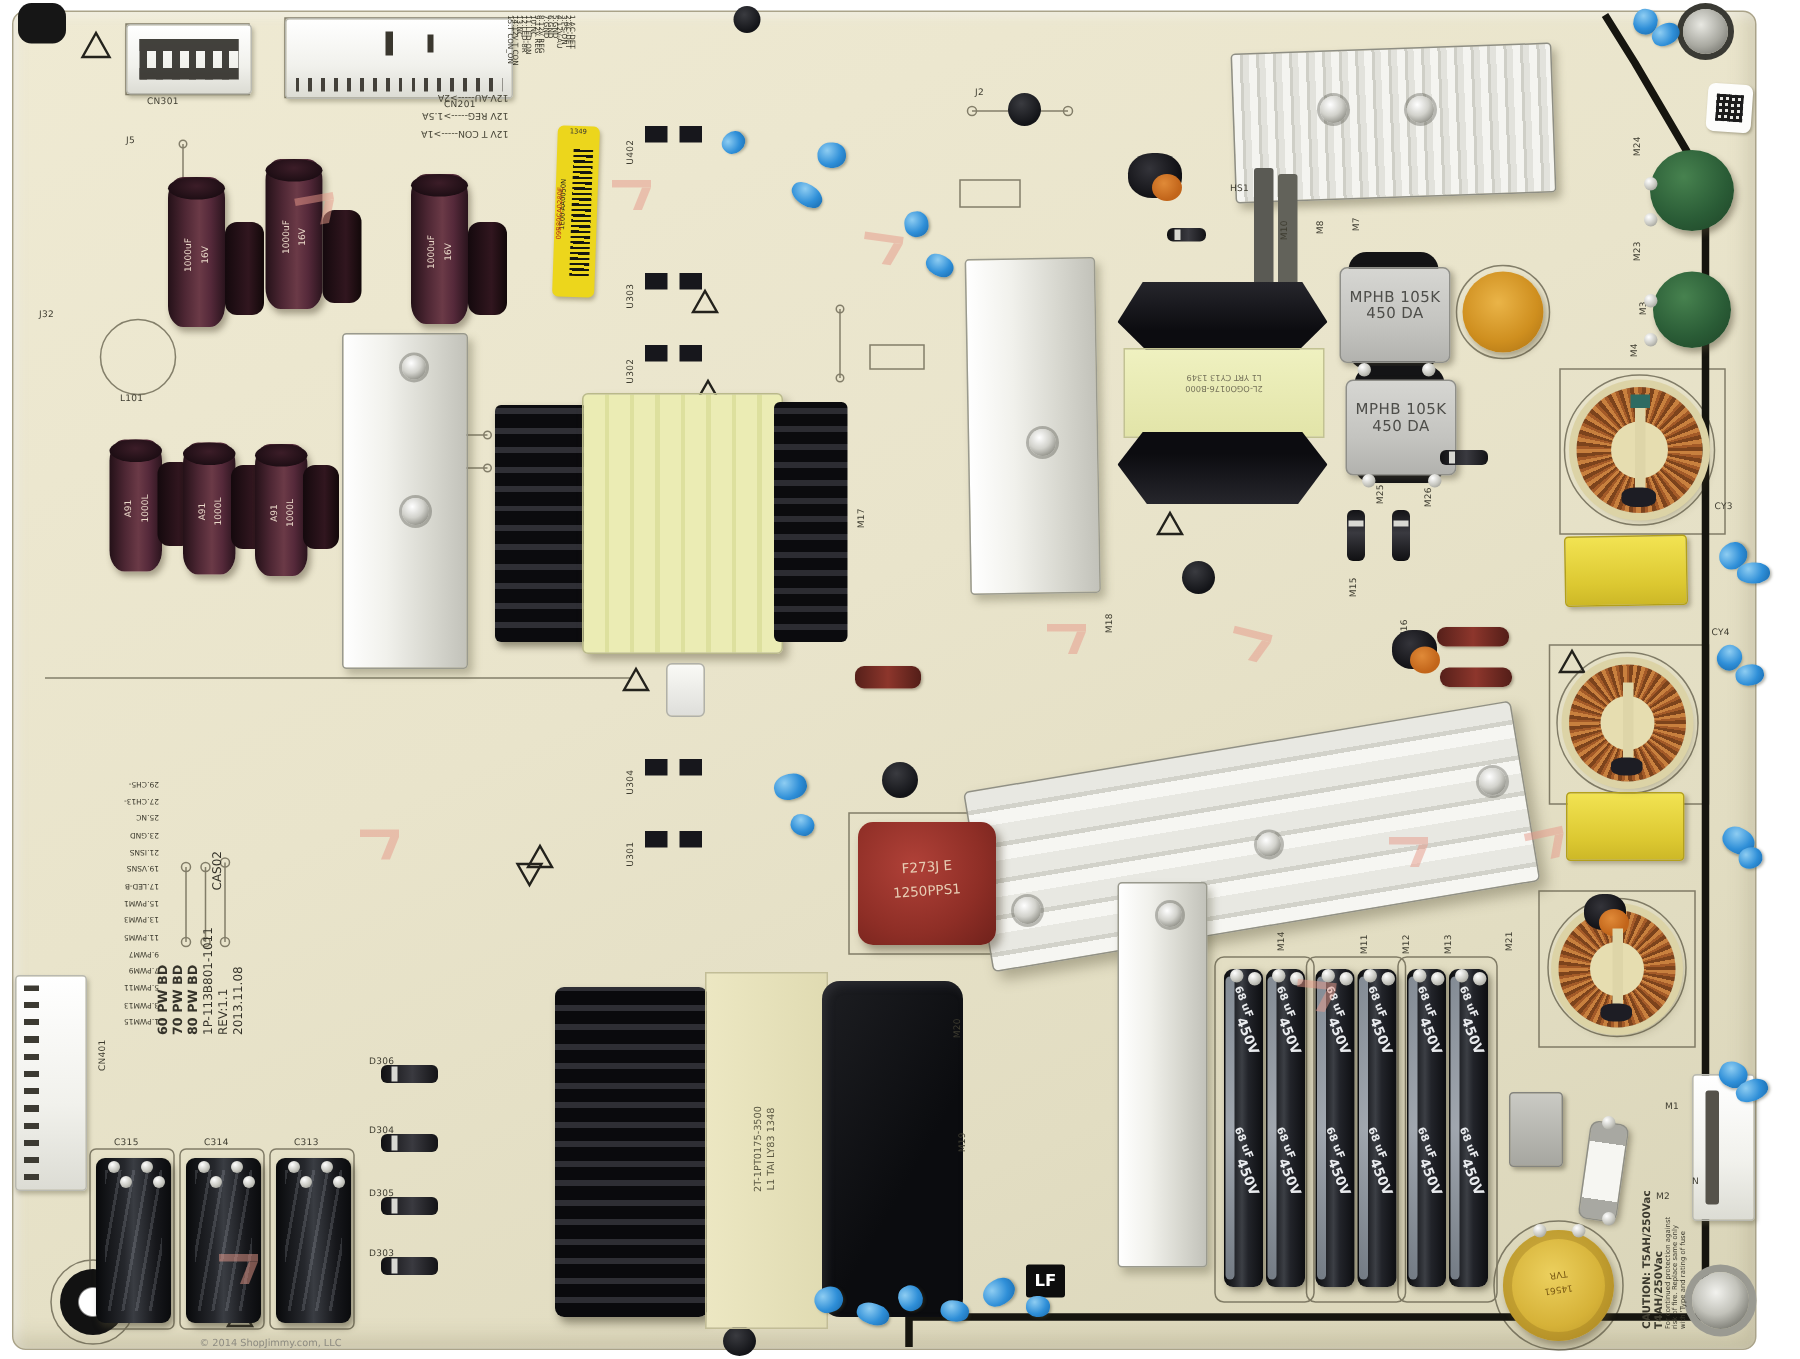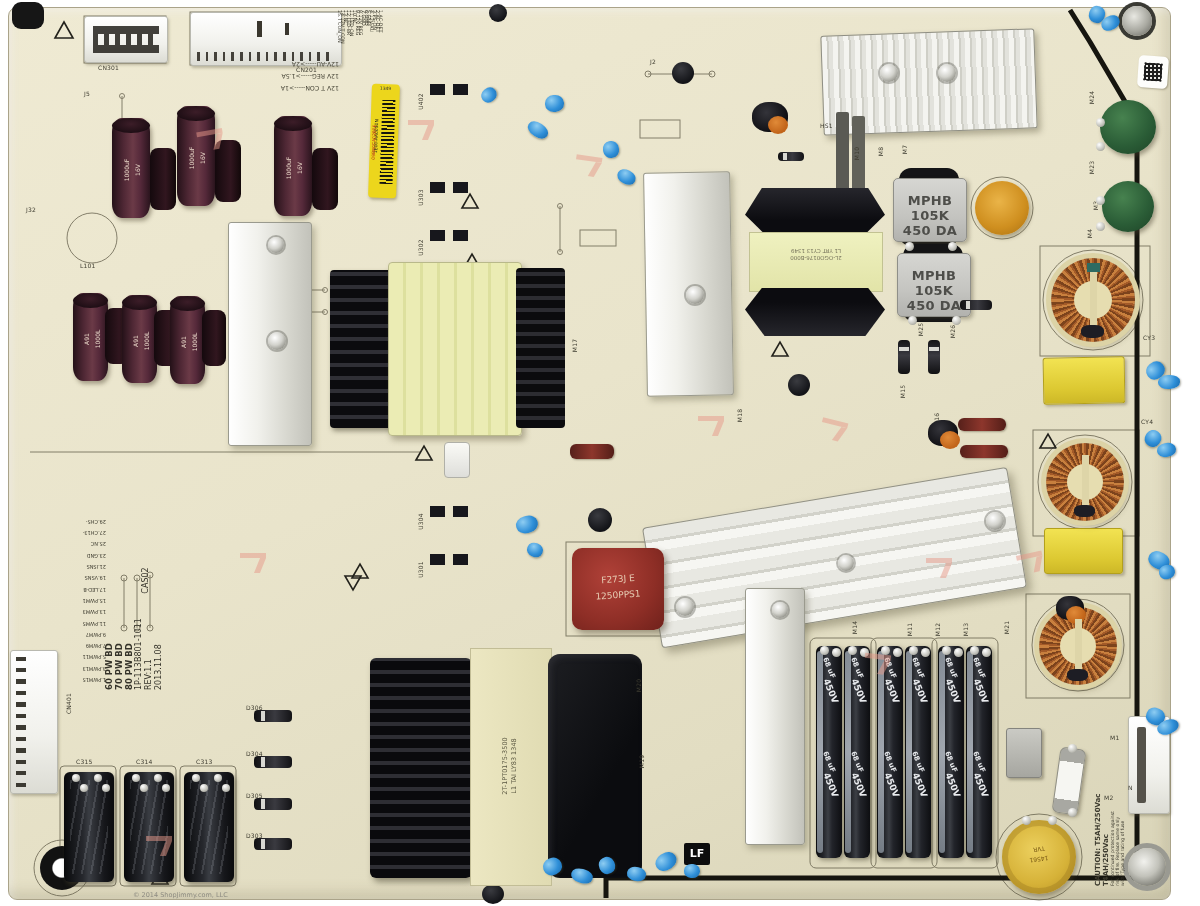--- a/index.html
+++ b/index.html
@@ -41,21 +41,21 @@
   .diodev{background:linear-gradient(0deg,#101012,#3a3a40 55%,#131316);border-radius:4px;}
   .diodev::after{content:"";position:absolute;top:20%;left:1px;right:1px;height:4px;background:#d8d8d2;}
   .res{background:linear-gradient(90deg,#56201a,#8d362c 50%,#531e18);border-radius:6px;box-shadow:1px 1px 2px rgba(70,60,40,.4);}
   .g7{color:#e7998a;opacity:.5;border-top:5px solid currentColor;}
   .g7::after{content:"";position:absolute;right:3px;top:0;width:6px;height:15px;background:currentColor;transform:skewX(-22deg);}
   .tor{border-radius:50%;background:repeating-conic-gradient(from 10deg,#7c431c 0deg 4deg,#c8803e 4deg 8deg,#a35a28 8deg 11deg);box-shadow:0 0 0 5px #dcd3a6,3px 4px 7px rgba(80,70,40,.45);}
   .tor::after{content:"";position:absolute;inset:27%;background:#e6ddb0;border-radius:50%;}
   .grnv{border-radius:50%;background:radial-gradient(circle at 40% 33%,#47824f,#2a5c36 58%,#1d4226);box-shadow:2px 3px 4px rgba(70,65,45,.45);}
   .ycap{background:linear-gradient(180deg,#f2e352,#dcc831 70%,#cdb827);border:1px solid #b3a01c;border-radius:3px;box-shadow:2px 2px 3px rgba(80,72,45,.35);}
   .film{background:linear-gradient(180deg,#d6d6d2,#c4c4c0 60%,#b2b2ae);border:1px solid #8f8f89;border-radius:5px;box-shadow:2px 2px 4px rgba(70,65,45,.4);}
-  .film div{text-align:center;font-size:13px;color:#4e4e4a;letter-spacing:.3px;font-weight:bold;}
+  .film div{text-align:center;font-size:10px;color:#4e4e4a;letter-spacing:.3px;}
   .vert-lr{writing-mode:vertical-lr;}
 </style>
 </head>
 <body>
 
 <div class="photo" id="photo">
   <div class="board"></div>
 
   <svg class="abs" width="1200" height="906" style="left:0;top:0">
     <g fill="none" stroke="#57523f" stroke-width="1" opacity="0.7">

